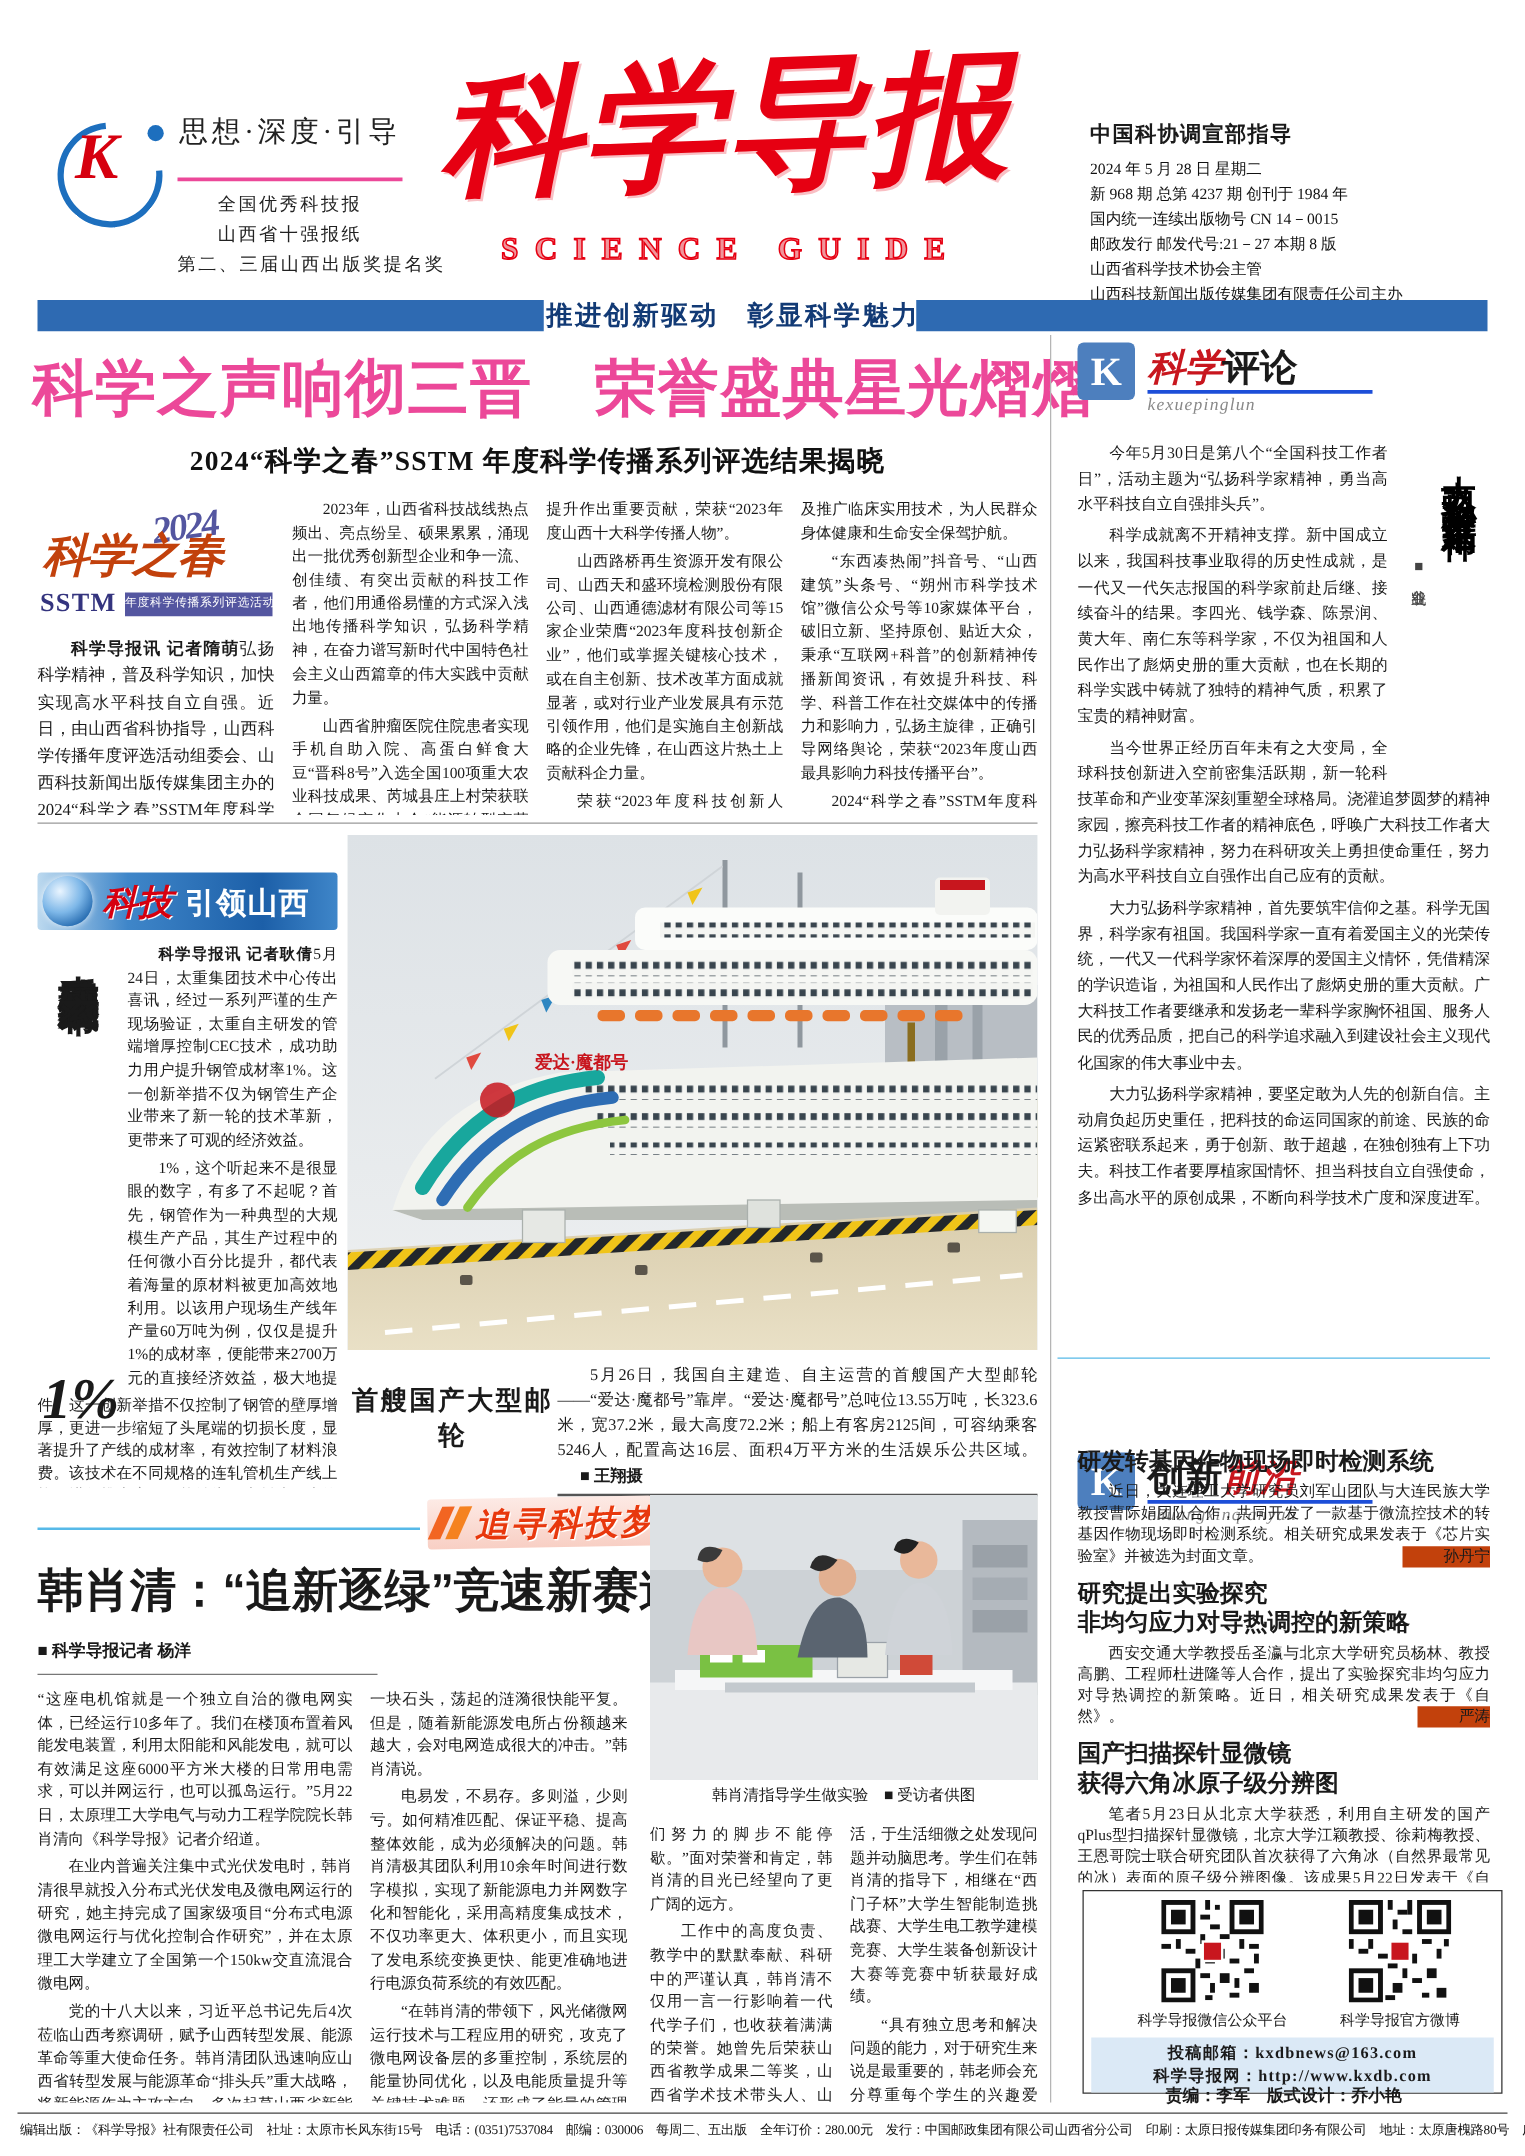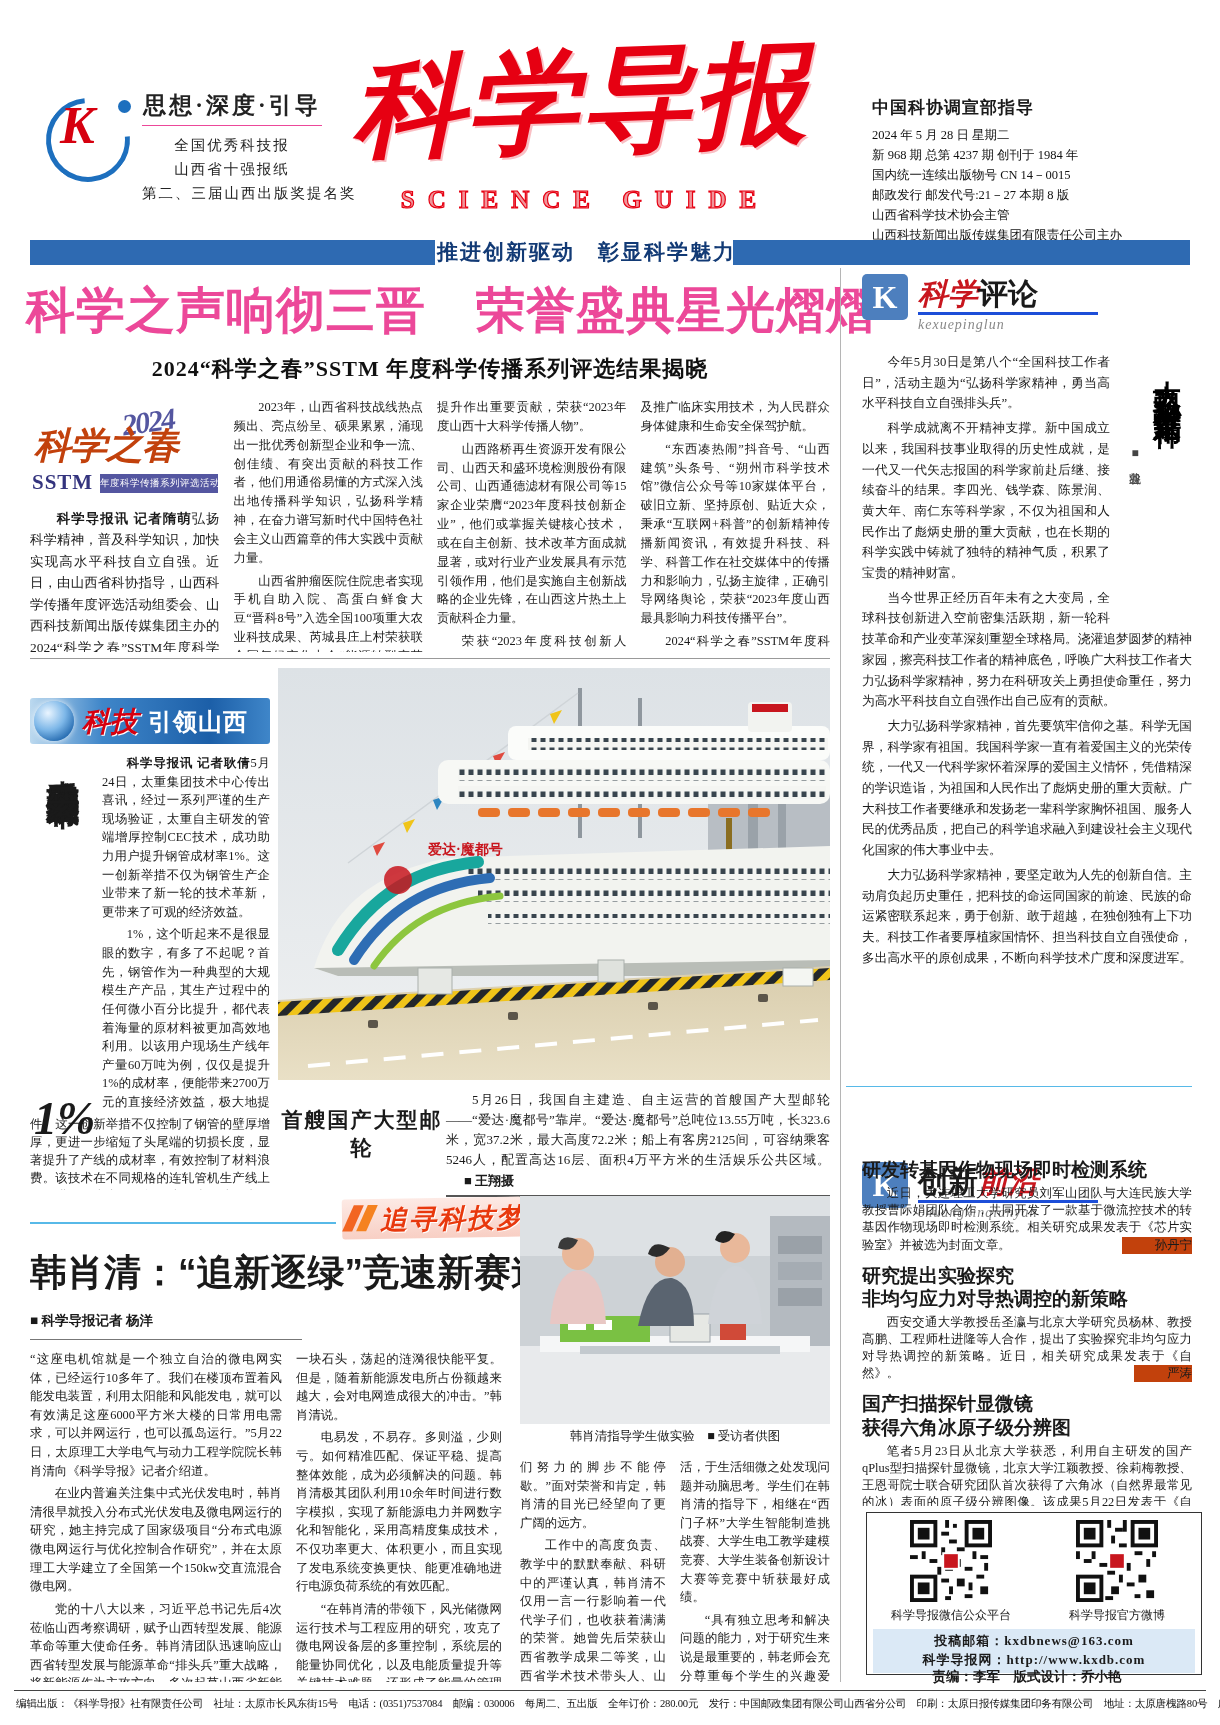--- a/index.html
+++ b/index.html
@@ -11,22 +11,22 @@
   .para{text-indent:2em;text-align:justify;}
   .cont-first .para:first-child{text-indent:0;}
 
   
   .logo-circle{left:46px;top:98px;width:74px;height:74px;border-radius:50%;
     border:5px solid #1d6fbe;border-top-color:transparent;transform:rotate(40deg);}
   .logo-k{left:60px;top:96px;font-size:52px;font-weight:bold;color:#d6000f;font-style:italic;
     font-family:"Liberation Serif",serif;}
   .logo-dot{left:118px;top:100px;width:13px;height:13px;border-radius:50%;background:#1d6fbe;}
   .tagline-block{left:142px;top:90px;width:180px;text-align:center;}
-  .tagline{font-size:23px;letter-spacing:3px;font-weight:bold;color:#222;
-    border-bottom:1px solid #ec4899;padding-bottom:4px;margin-bottom:8px;white-space:nowrap;}
+  .tagline{font-size:23px;letter-spacing:3px;font-weight:normal;color:#222;
+    border-bottom:3px solid #ec4899;padding-bottom:21px;margin-bottom:8px;white-space:nowrap;}
   .honor-line{font-size:14.5px;line-height:1.65;letter-spacing:2px;color:#222;white-space:nowrap;}
   .masthead-title{left:320px;top:40px;width:520px;text-align:center;font-size:112px;line-height:1.1;
     color:#e60012;font-weight:bold;font-style:italic;letter-spacing:2px;transform:rotate(-2deg);
     text-shadow:2px 2px 0 rgba(230,0,18,.25);white-space:nowrap;}
   .masthead-en{left:400px;top:186px;width:370px;text-align:center;font-size:25px;letter-spacing:13px;
     font-weight:bold;color:#f0959b;-webkit-text-stroke:1.2px #e60012;white-space:nowrap;}
   .pubinfo{left:872px;top:96px;width:322px;}
   .pub-guidance{font-size:17px;font-weight:bold;letter-spacing:1px;margin-bottom:6px;}
   .pub-line{font-size:12.5px;line-height:1.6;color:#111;white-space:nowrap;}
   .slogan-left{left:30px;top:240px;width:405px;height:25px;background:#2e6ab2;}
@@ -74,21 +74,21 @@
   .blue-rule-r{left:846px;top:1086px;width:346px;border-top:1px solid #57b9e8;}
   .frontier-logo{left:862px;top:1096px;width:330px;}
   .frontier-items{left:862px;top:1158px;width:330px;height:348px;overflow:hidden;}
   .fz-item{margin-bottom:10px;}
   .fz-title{font-size:19px;font-weight:bold;line-height:1.22;white-space:pre-line;
     font-family:"Liberation Sans",sans-serif;margin-bottom:4px;}
   .fz-body{font-size:12.4px;line-height:1.38;text-indent:2em;text-align:justify;position:relative;
     padding-right:0;}
   .fz-author{position:absolute;right:0;bottom:0;font-weight:normal;background:#c2410c;padding-left:8px;}
   .qr-box{left:866px;top:1512px;width:322px;height:148px;border:1px solid #333;padding:7px 6px 6px;}
-  .qr-row{display:flex;justify-content:center;gap:16px;}
+  .qr-row{display:flex;justify-content:flex-end;}
   .qr-cell{width:150px;text-align:center;}
   .qr-svg{width:82px;height:82px;}
   .qr-label{font-size:12px;margin-top:1px;white-space:nowrap;}
   .contact-strip{margin-top:5px;background:#dbe9f6;padding:3px 4px;text-align:center;}
   .contact-line{font-size:13px;font-weight:bold;letter-spacing:1px;line-height:1.45;white-space:nowrap;}
   .credits{left:866px;top:1668px;width:322px;text-align:center;font-size:13.5px;font-weight:bold;
     white-space:nowrap;}
 
   
   .tech-banner{left:30px;top:698px;width:240px;height:46px;

